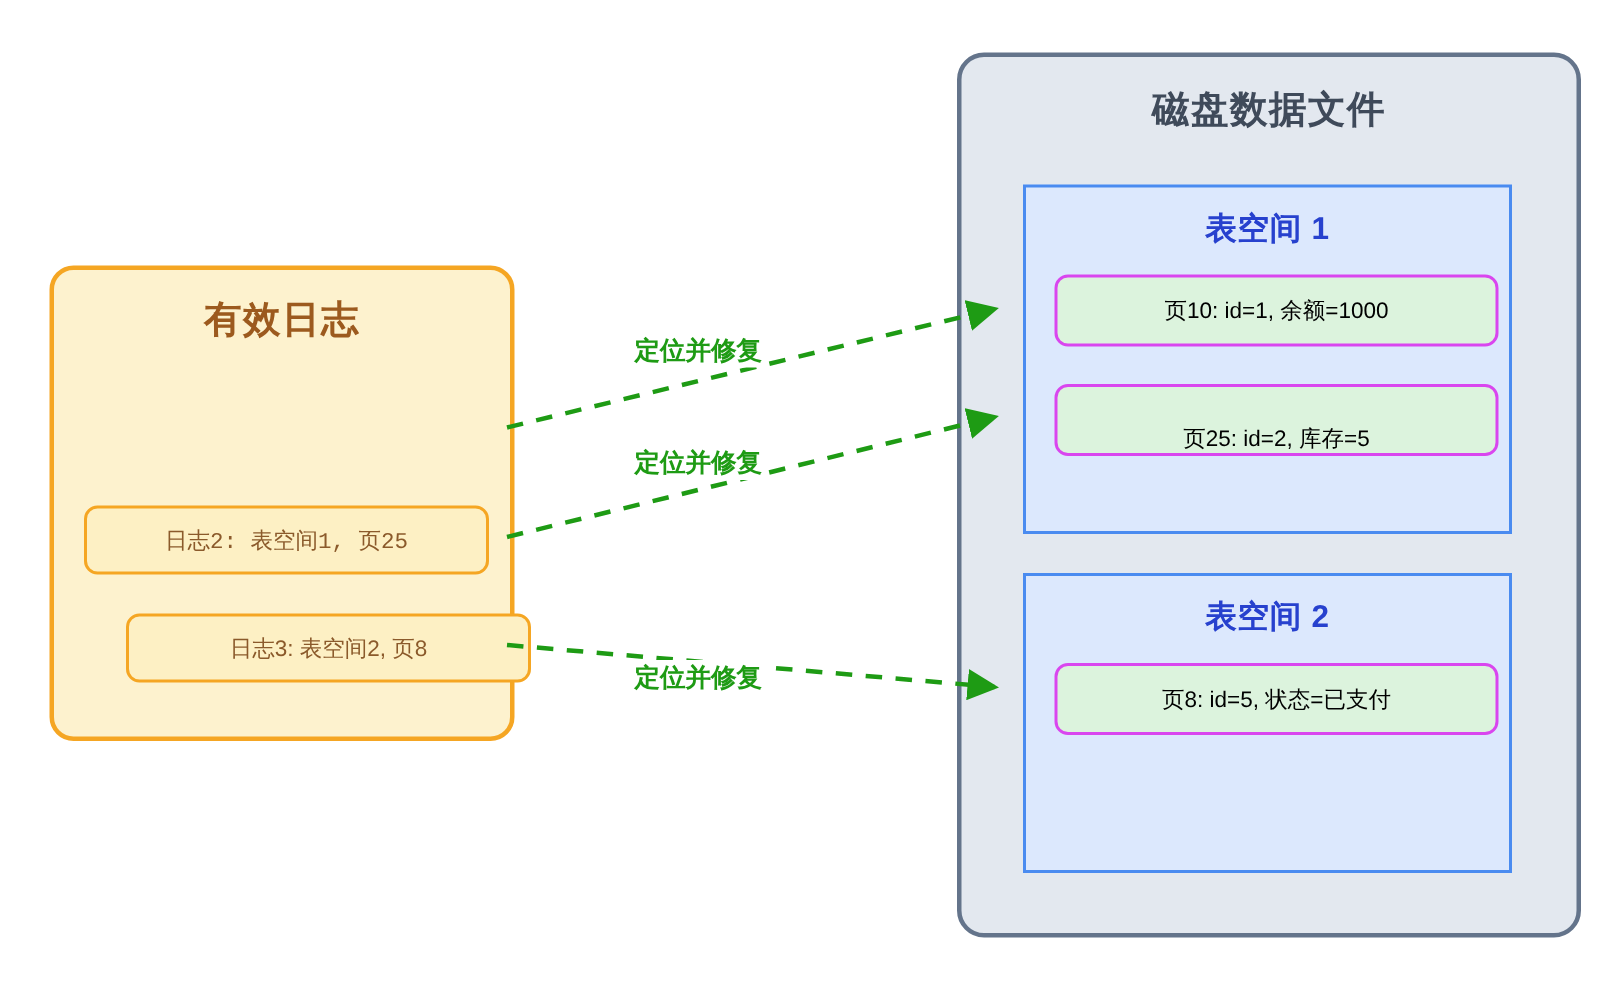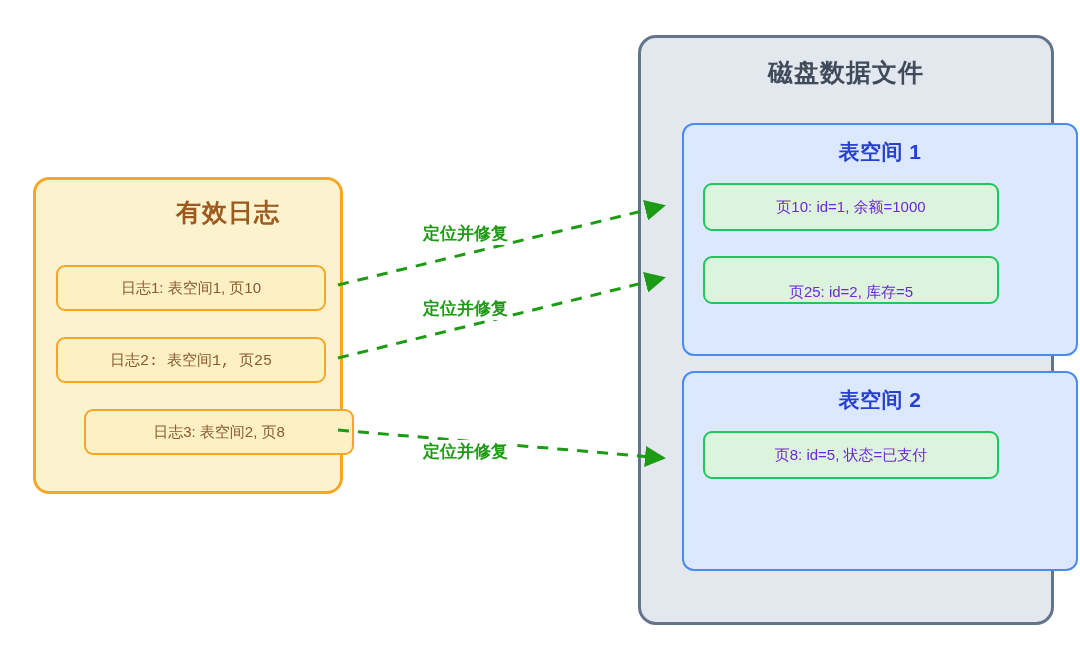--- a/index.html
+++ b/index.html
@@ -37,21 +37,20 @@
   .log-panel-title {
     position: absolute;
     left: 0;
     top: 16px;
     width: 100%;
     text-align: center;
     font-size: 25px;
     font-weight: bold;
     color: #9C5A1E;
     letter-spacing: 1px;
-    margin-left: 40px;
   }
   .log-item {
     position: absolute;
     left: 20px;
     width: 270px;
     height: 46px;
     box-sizing: border-box;
     background: #FDF0C4;
     border: 2px solid #F5A623;
     border-radius: 9px;
@@ -87,55 +86,55 @@
     text-align: center;
     font-size: 25px;
     font-weight: bold;
     color: #3F4A5A;
     letter-spacing: 1px;
   }
 
   .tablespace {
     position: absolute;
     left: 41px;
-    width: 396px;
+    width: 326px;
     box-sizing: border-box;
     background: #DCE8FD;
     border: 2px solid #4A8BF0;
-    border-radius: 12px;
+    border-radius: 0;
   }
   .tablespace-0 { top: 85px; height: 233px; }
-  .tablespace-1 { top: 333px; height: 200px; }
+  .tablespace-1 { top: 344px; height: 200px; }
 
   .tablespace-title {
     position: absolute;
     left: 0;
     top: 13px;
     width: 100%;
     text-align: center;
     font-size: 21px;
     font-weight: bold;
     color: #2741CE;
     letter-spacing: 0.5px;
   }
 
   .page-box {
     position: absolute;
     left: 19px;
     width: 296px;
     height: 48px;
     box-sizing: border-box;
     background: #DCF3DD;
-    border: 2px solid #22c55e;
+    border: 2px solid #d946ef;
     border-radius: 9px;
     display: flex;
     align-items: center;
     justify-content: center;
     font-size: 15px;
-    color: #6d28d9;
+    color: #000000;
     white-space: nowrap;
   }
   .ts0-page-0 { top: 58px; }
   .ts0-page-1 { top: 131px; align-items: flex-end; }
   .ts1-page-0 { top: 58px; justify-content: center; }
 
   
   #arrow-layer {
     position: absolute;
     left: 0; top: 0;
@@ -159,23 +158,20 @@
   .edge-label-2 { left: 420px; top: 440px; }
 </style>
 </head>
 <body>
 
 <div id="canvas">
 
   <div class="log-panel">
     <div class="log-panel-title">有效日志</div>
 
-    <div class="log-item log-item-0">
-      <span>日志1: 表空间1, 页10</span>
-    </div>
 
     <div class="log-item log-item-1">
       <span>日志2: 表空间1, 页25</span>
     </div>
 
     <div class="log-item log-item-2">
       <span>日志3: 表空间2, 页8</span>
     </div>
   </div>
 

